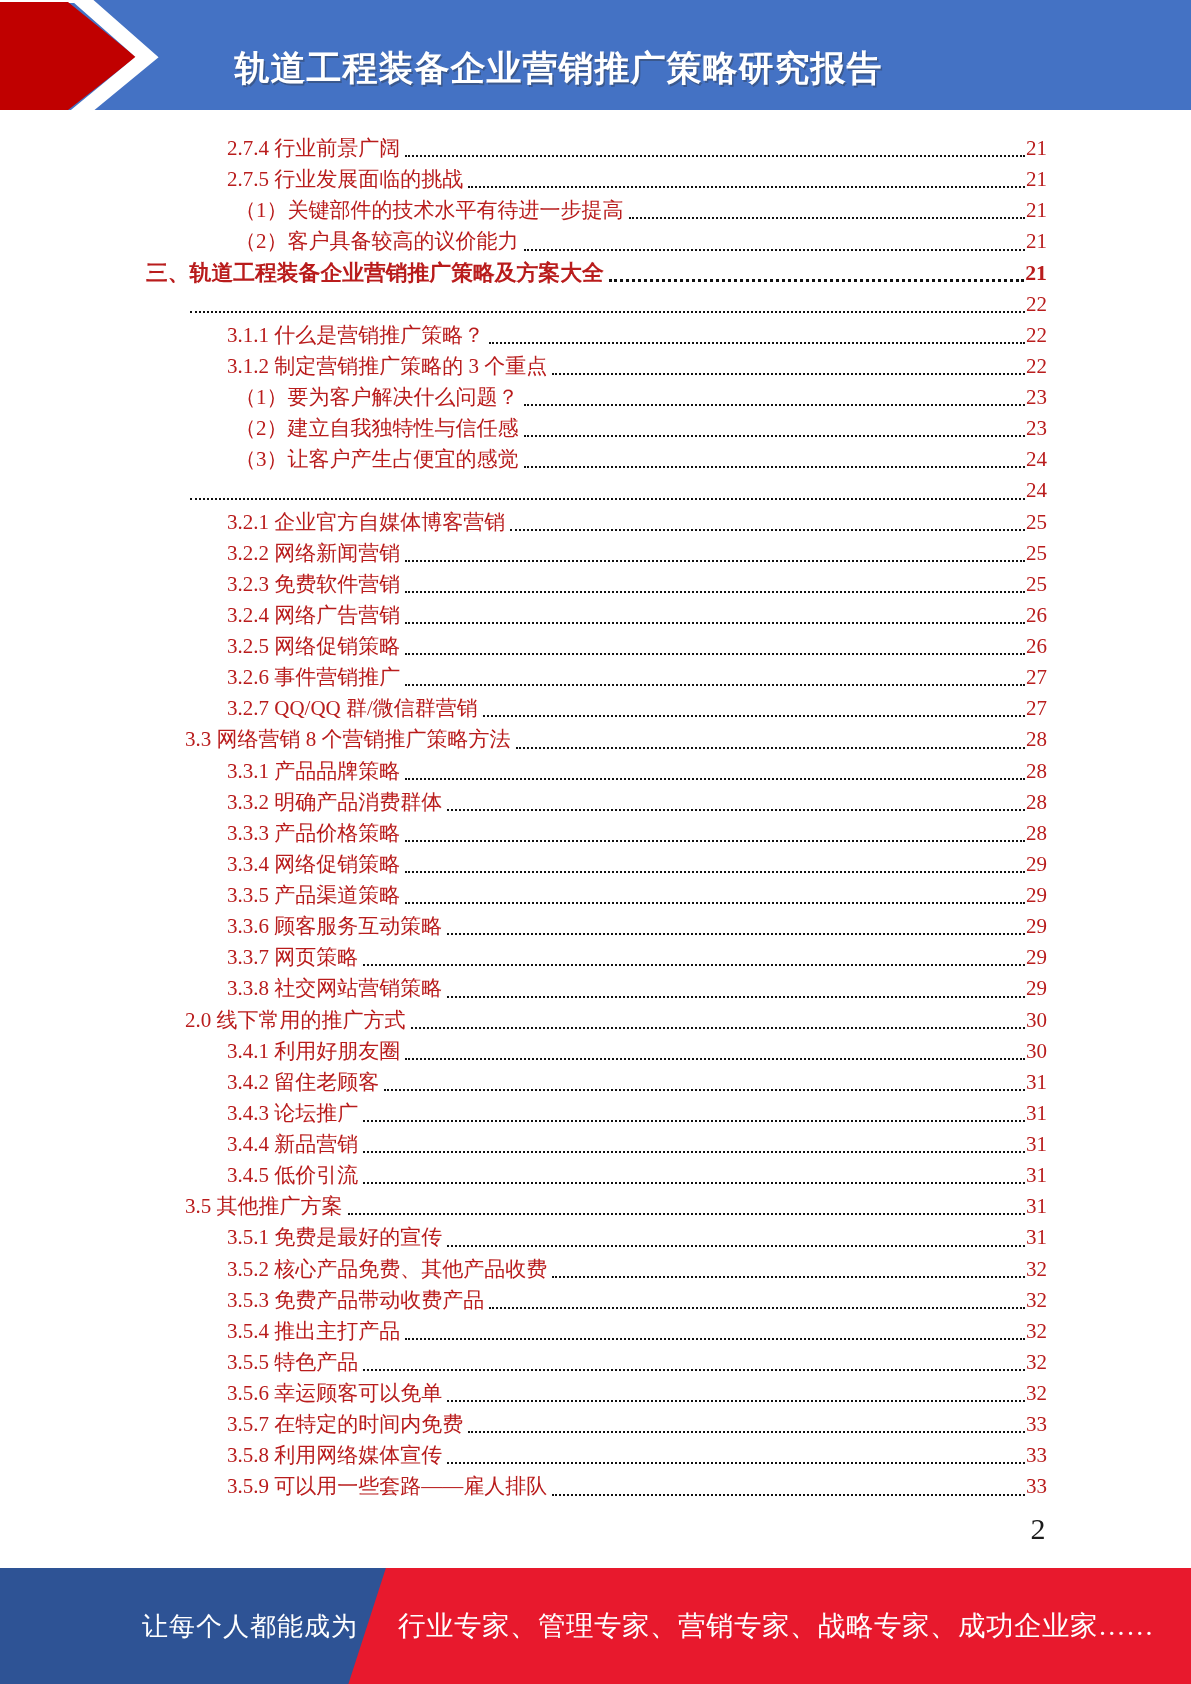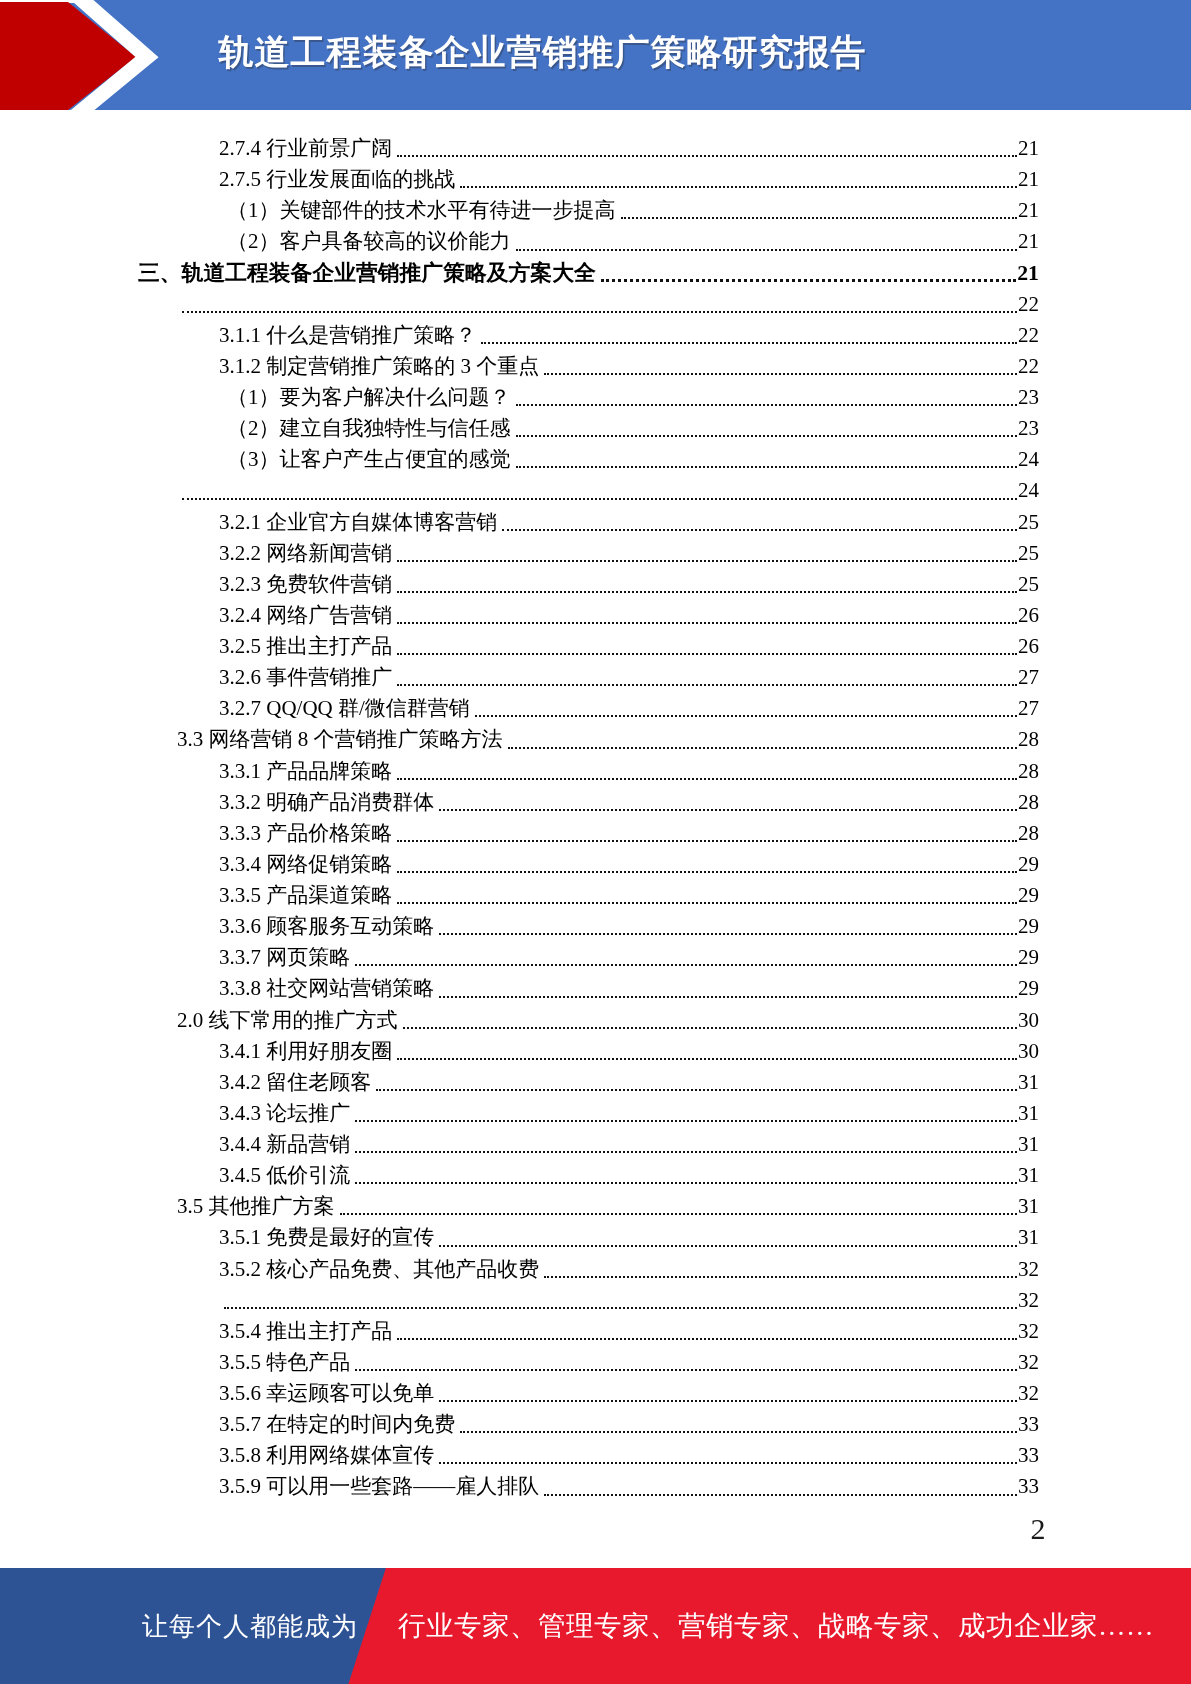--- a/index.html
+++ b/index.html
@@ -12,30 +12,30 @@
   
   .header{
     position:absolute;top:0;left:0;width:1191px;height:110px;
     background:#4472C4;
   }
   .header-arrow{position:absolute;top:0;left:0;width:175px;height:110px;}
   .header-title{
     position:absolute;top:0;left:0;width:1127px;height:104px;
     display:flex;align-items:center;justify-content:center;
     padding-right:42px;box-sizing:border-box;
-    margin:0;font-family:"Liberation Sans","DejaVu Sans",sans-serif;
+    margin:16px;font-family:"Liberation Sans","DejaVu Sans",sans-serif;
     font-size:35px;font-weight:700;color:#ffffff;letter-spacing:1px;
     text-shadow:1.5px 1.5px 0 rgba(40,40,40,.35);
     white-space:nowrap;
   }
 
   
   .toc{
-    position:absolute;left:138px;top:133px;width:901px;
-    color:#000000;
+    position:absolute;left:146px;top:133px;width:901px;
+    color:#b91c1c;
   }
   .toc-row{
     display:flex;height:31.14px;line-height:31.14px;
     font-size:21px;white-space:nowrap;
   }
   .toc-row .toc-label{flex:0 0 auto;}
   .toc-row .dots{
     flex:1 1 auto;align-self:flex-end;
     border-bottom:2.4px dotted #111;
     margin:0 1px 7px 5px;min-width:12px;
@@ -160,21 +160,21 @@
         <span class="toc-label">3.2.3 免费软件营销</span>
         <span class="dots"></span>
         <span class="toc-page">25</span>
       </div>
       <div class="toc-row lv3">
         <span class="toc-label">3.2.4 网络广告营销</span>
         <span class="dots"></span>
         <span class="toc-page">26</span>
       </div>
       <div class="toc-row lv3">
-        <span class="toc-label">3.2.5 推出主打产品</span>
+        <span class="toc-label">3.2.5 网络促销策略</span>
         <span class="dots"></span>
         <span class="toc-page">26</span>
       </div>
       <div class="toc-row lv3">
         <span class="toc-label">3.2.6 事件营销推广</span>
         <span class="dots"></span>
         <span class="toc-page">27</span>
       </div>
       <div class="toc-row lv3">
         <span class="toc-label">3.2.7 QQ/QQ 群/微信群营销</span>
@@ -265,20 +265,21 @@
         <span class="toc-label">3.5.1 免费是最好的宣传</span>
         <span class="dots"></span>
         <span class="toc-page">31</span>
       </div>
       <div class="toc-row lv3">
         <span class="toc-label">3.5.2 核心产品免费、其他产品收费</span>
         <span class="dots"></span>
         <span class="toc-page">32</span>
       </div>
       <div class="toc-row lv3">
+        <span class="toc-label">3.5.3 免费产品带动收费产品</span>
         <span class="dots"></span>
         <span class="toc-page">32</span>
       </div>
       <div class="toc-row lv3">
         <span class="toc-label">3.5.4 推出主打产品</span>
         <span class="dots"></span>
         <span class="toc-page">32</span>
       </div>
       <div class="toc-row lv3">
         <span class="toc-label">3.5.5 特色产品</span>

